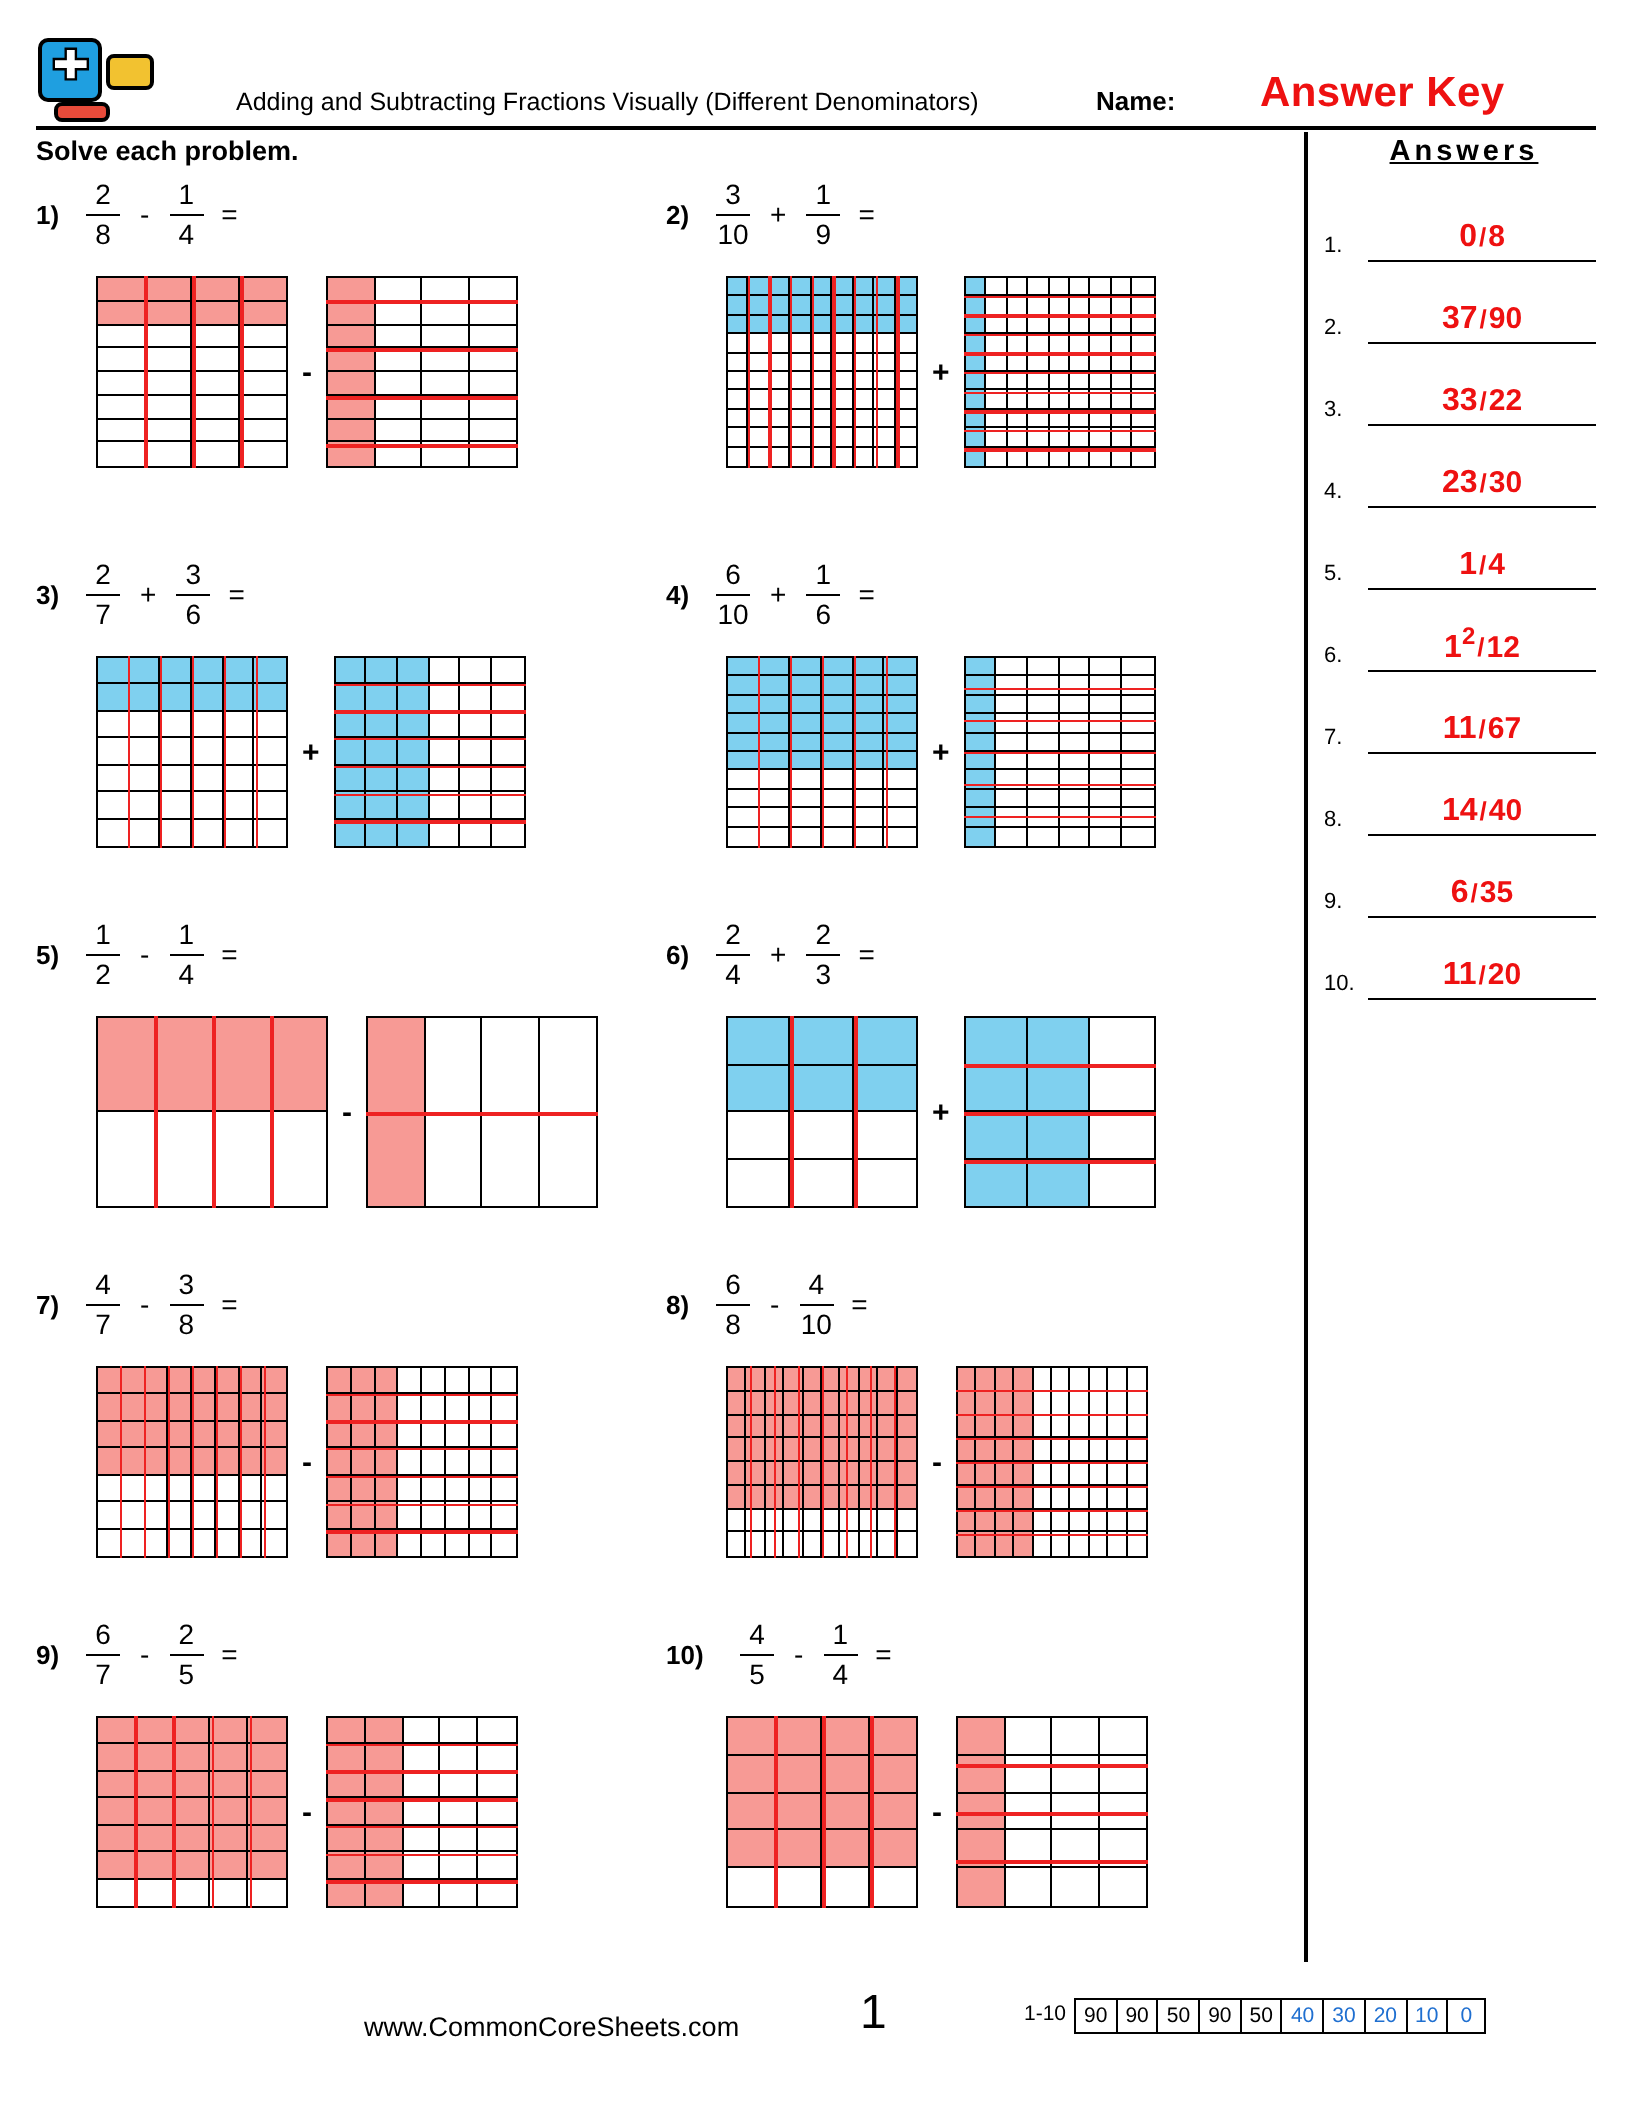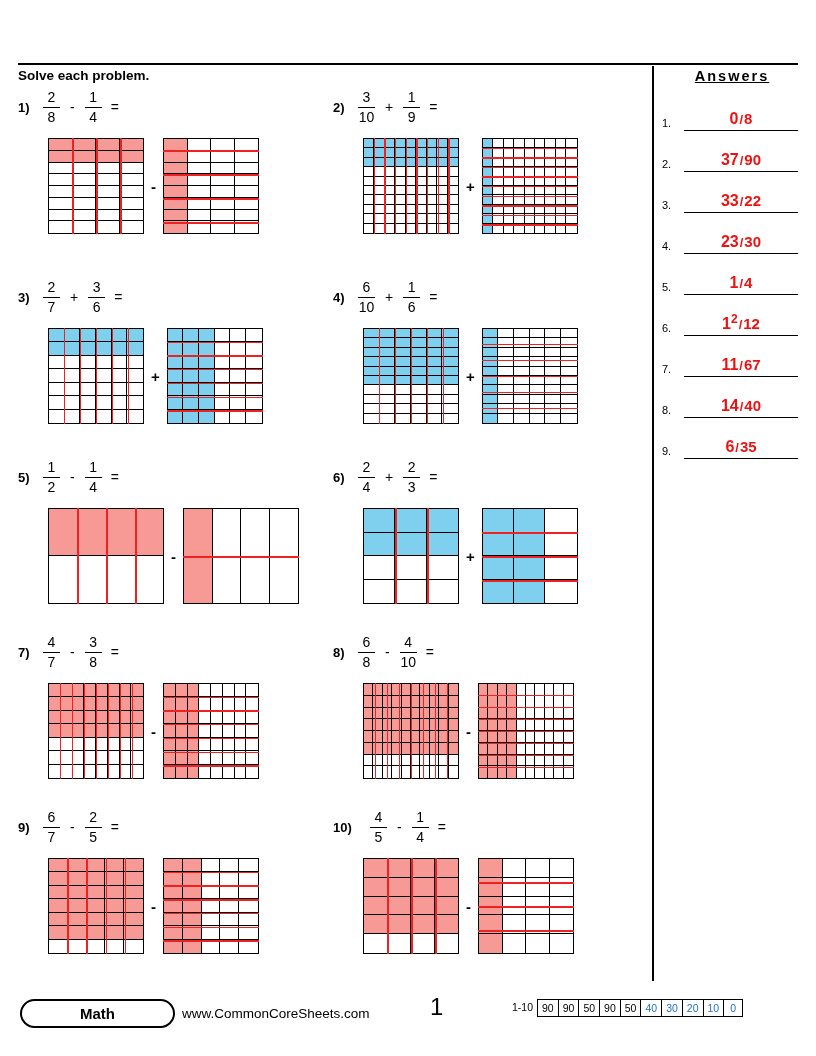--- a/index.html
+++ b/index.html
@@ -148,20 +148,33 @@
     padding: 2px 4px; min-width: 20px; text-align: center;
   }
   .scale .box:last-child { border-right: 1px solid #000; }
   .scale .box.hl { color: #1f6fd0; }
 </style>
 </head>
 <body>
 
 <div class="page">
 
+  <div class="header">
+    <div class="logo">
+      <svg width="74" height="44" viewBox="0 0 74 44">
+        <rect x="2" y="2" width="30" height="30" rx="4" fill="#1f9fe0" stroke="#000" stroke-width="2"></rect>
+        <rect x="36" y="10" width="22" height="16" rx="3" fill="#f2c230" stroke="#000" stroke-width="2"></rect>
+        <rect x="10" y="34" width="26" height="8" rx="3" fill="#e84b3a" stroke="#000" stroke-width="2"></rect>
+        <path d="M14 10 h7 v-6 h6 v6 h7 v6 h-7 v6 h-6 v-6 h-7 z" fill="#ffffff" stroke="#000" stroke-width="1.4" transform="translate(-3,3) scale(0.85)"></path>
+      </svg>
+    </div>
+    <div class="header-title">Adding and Subtracting Fractions Visually (Different Denominators)</div>
+    <div class="name-label">Name:</div>
+    <div class="answer-key">Answer Key</div>
+  </div>
   <div class="header-rule"></div>
   <div class="solve">Solve each problem.</div>
 
   <div class="vdivider"></div>
 
   <div class="problems">
 
     <div class="problem" style="left:0px; top:0px;">
       <div class="p-num">1)</div>
       <div class="expr">
@@ -1503,24 +1516,28 @@
       <div class="ans-val"><span>14</span><span class="sl">/</span><span class="den">40</span></div>
       <div class="ans-line"></div>
     </div>
 
     <div class="ans-row">
       <div class="ans-idx">9.</div>
       <div class="ans-val"><span>6</span><span class="sl">/</span><span class="den">35</span></div>
       <div class="ans-line"></div>
     </div>
 
+    <div class="ans-row">
+      <div class="ans-idx">10.</div>
+      <div class="ans-val"><span>11</span><span class="sl">/</span><span class="den">20</span></div>
+      <div class="ans-line"></div>
+    </div>
   </div>
 
   <div class="footer">
-    <div class="math-badge">Math</div>
     <div class="site">www.CommonCoreSheets.com</div>
     <div class="pagenum">1</div>
     <div class="scale">
       <div class="lab">1-10</div>
       <div class="box">90</div>
       <div class="box">90</div>
       <div class="box">50</div>
       <div class="box">90</div>
       <div class="box">50</div>
       <div class="box hl">40</div>

